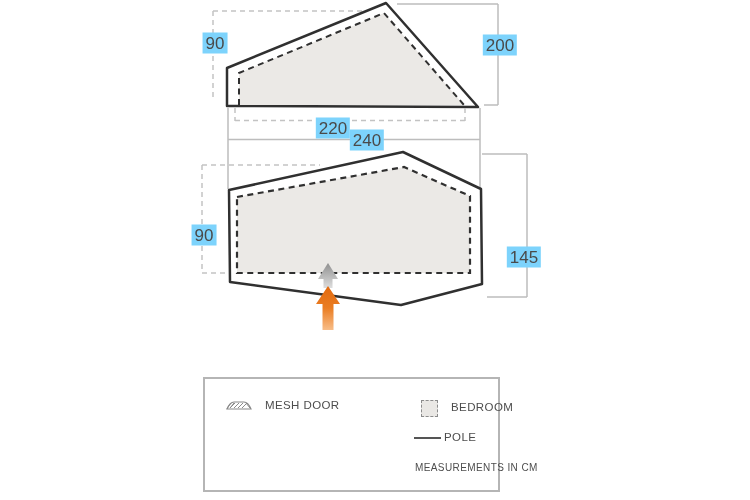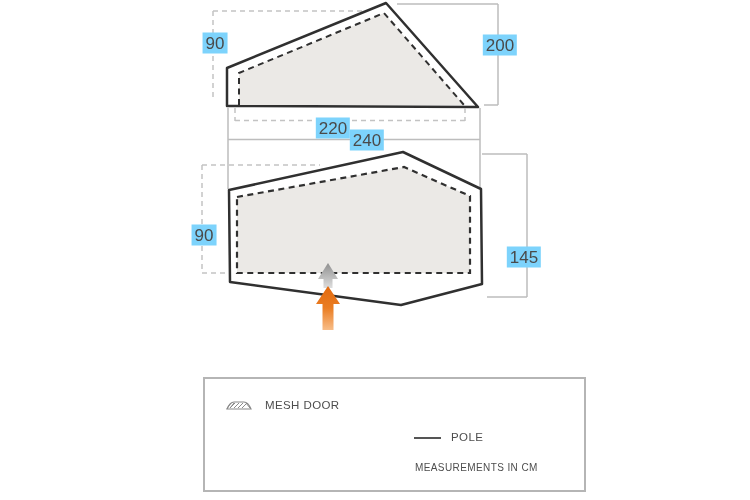--- a/index.html
+++ b/index.html
@@ -7,21 +7,21 @@
     position:relative;width:750px;height:500px;background:#ffffff;overflow:hidden;
     font-family:"Liberation Sans", sans-serif;
   }
   svg{position:absolute;left:0;top:0;}
   .dim-label{
     position:absolute;transform:translate(-50%,-50%);
     background:#7dd3fc;color:#4a4a4a;font-size:17px;line-height:1;
     padding:2px 3px;white-space:nowrap;
   }
   .legend-box{
-    position:absolute;left:203px;top:377px;width:383px;height:115px;
+    position:absolute;left:203px;top:377px;width:297px;height:115px;
     border:2px solid #b5b5b5;background:#ffffff;box-sizing:border-box;
   }
   .legend-row{position:absolute;display:flex;align-items:center;}
   .legend-icon{flex:0 0 auto;display:flex;align-items:center;justify-content:center;}
   .legend-label{
     color:#4d4d4d;font-size:11.5px;letter-spacing:0.4px;line-height:1;white-space:nowrap;
   }
   .legend-note{
     position:absolute;color:#4d4d4d;font-size:10px;letter-spacing:0.4px;white-space:nowrap;
   }
@@ -102,24 +102,30 @@
         <svg width="28" height="12" viewBox="0 0 28 12">
           <path d="M2,10 Q5,3 9,3 H19 Q23,3 26,10 Z" fill="none" stroke="#8a8a8a" stroke-width="1.2"></path>
           <path d="M5,9 L10,4 M9,9 L14,4 M13,9 L18,4 M17,9 L22,4 M9,4 L5,9 M6,4 L2,9.5 M21,4 L25,9" stroke="#8a8a8a" stroke-width="1"></path>
         </svg>
       </span>
       <span class="legend-label" style="margin-left:8px;">MESH DOOR</span>
     </div>
 
 
 
+    <div class="legend-row" style="left:212px;top:20px;height:18px;">
+      <span class="legend-icon" style="width:24px;">
+        <span class="bedroom-swatch"></span>
+      </span>
+      <span class="legend-label" style="margin-left:10px;">BEDROOM</span>
+    </div>
 
     <div class="legend-row" style="left:208px;top:52px;height:14px;">
       <span class="legend-icon" style="width:28px;">
         <span class="pole-swatch"></span>
       </span>
-      <span class="legend-label" style="margin-left:10px;">POLE</span>
+      <span class="legend-label" style="margin-left:3px;">POLE</span>
     </div>
 
     <div class="legend-note" style="left:210px;top:83px;">MEASUREMENTS IN CM</div>
   </div>
 
 </div>
 
 </body></html>

